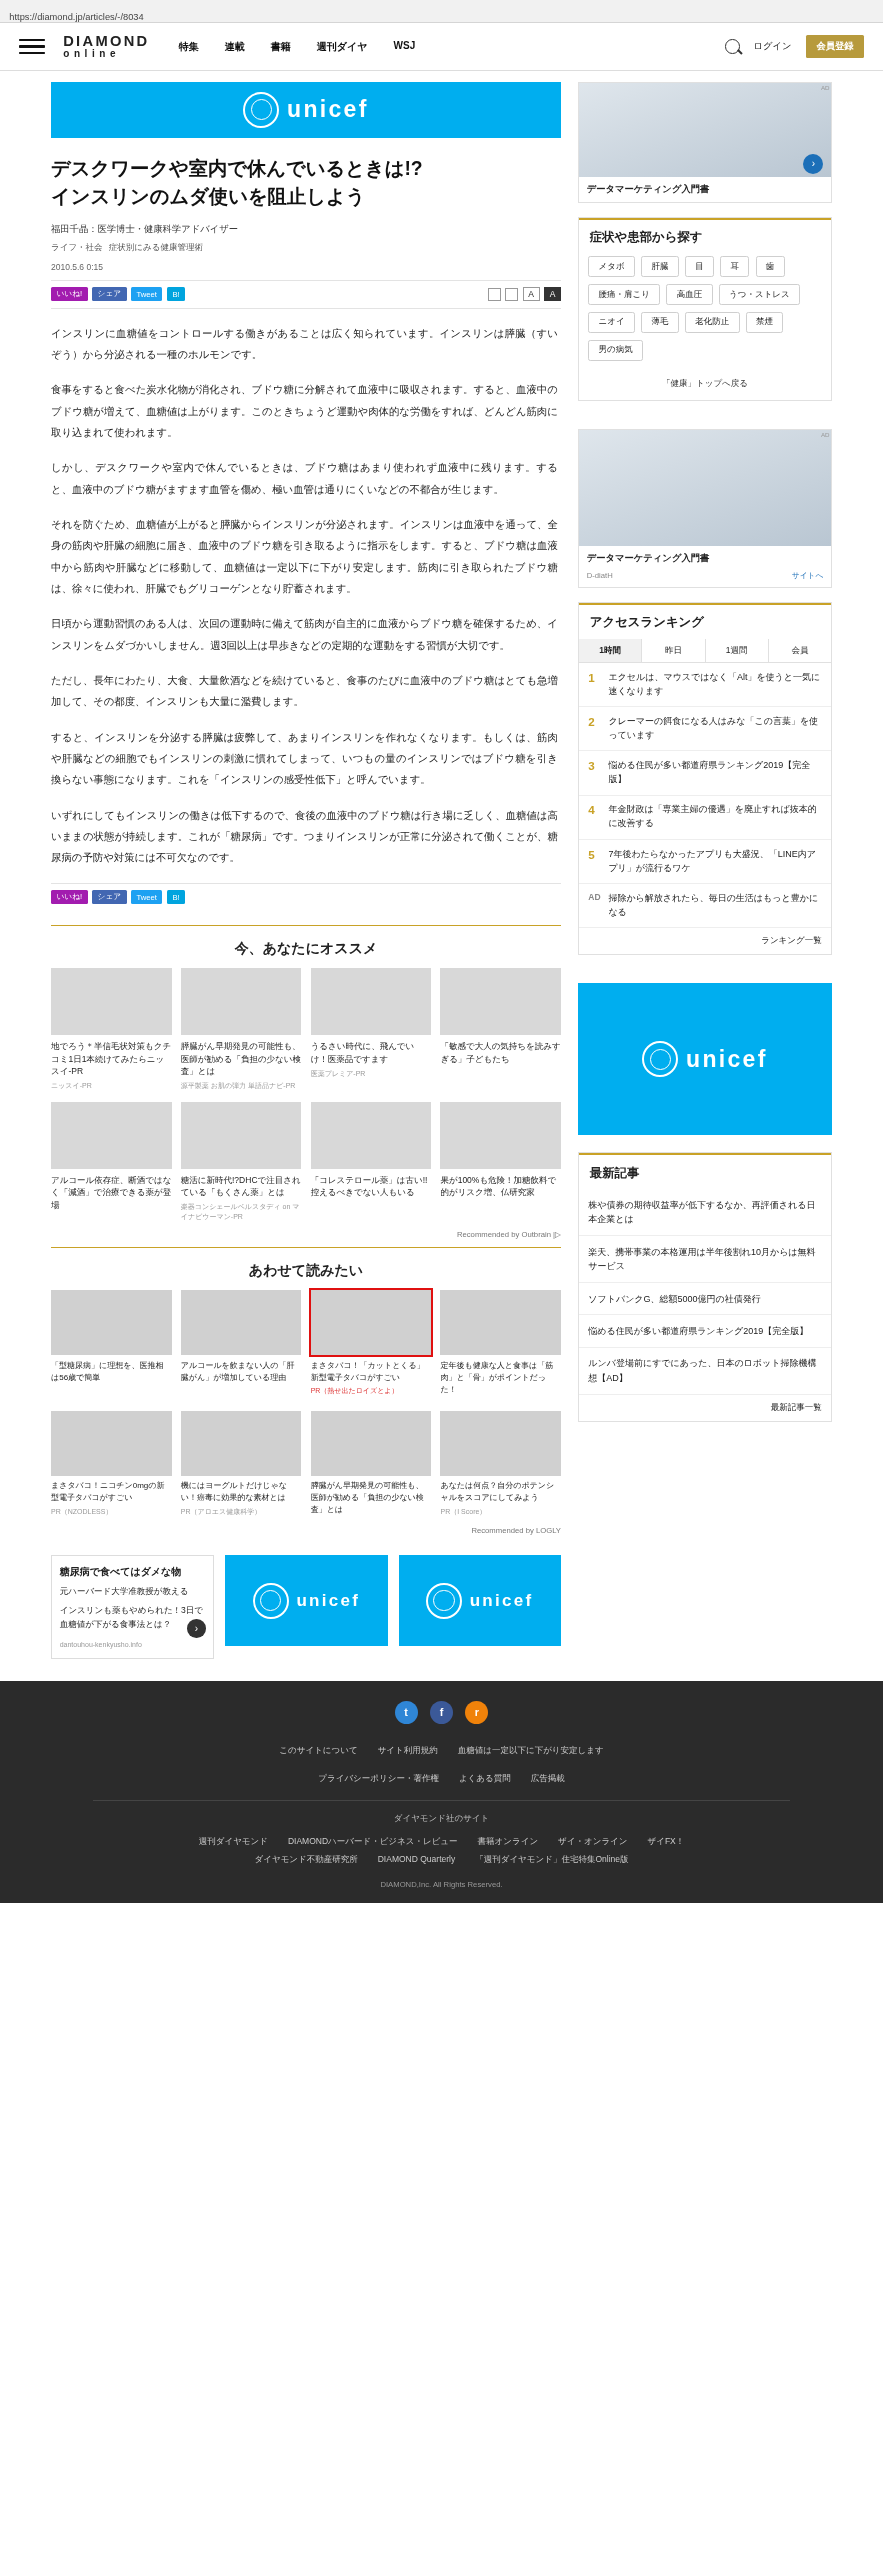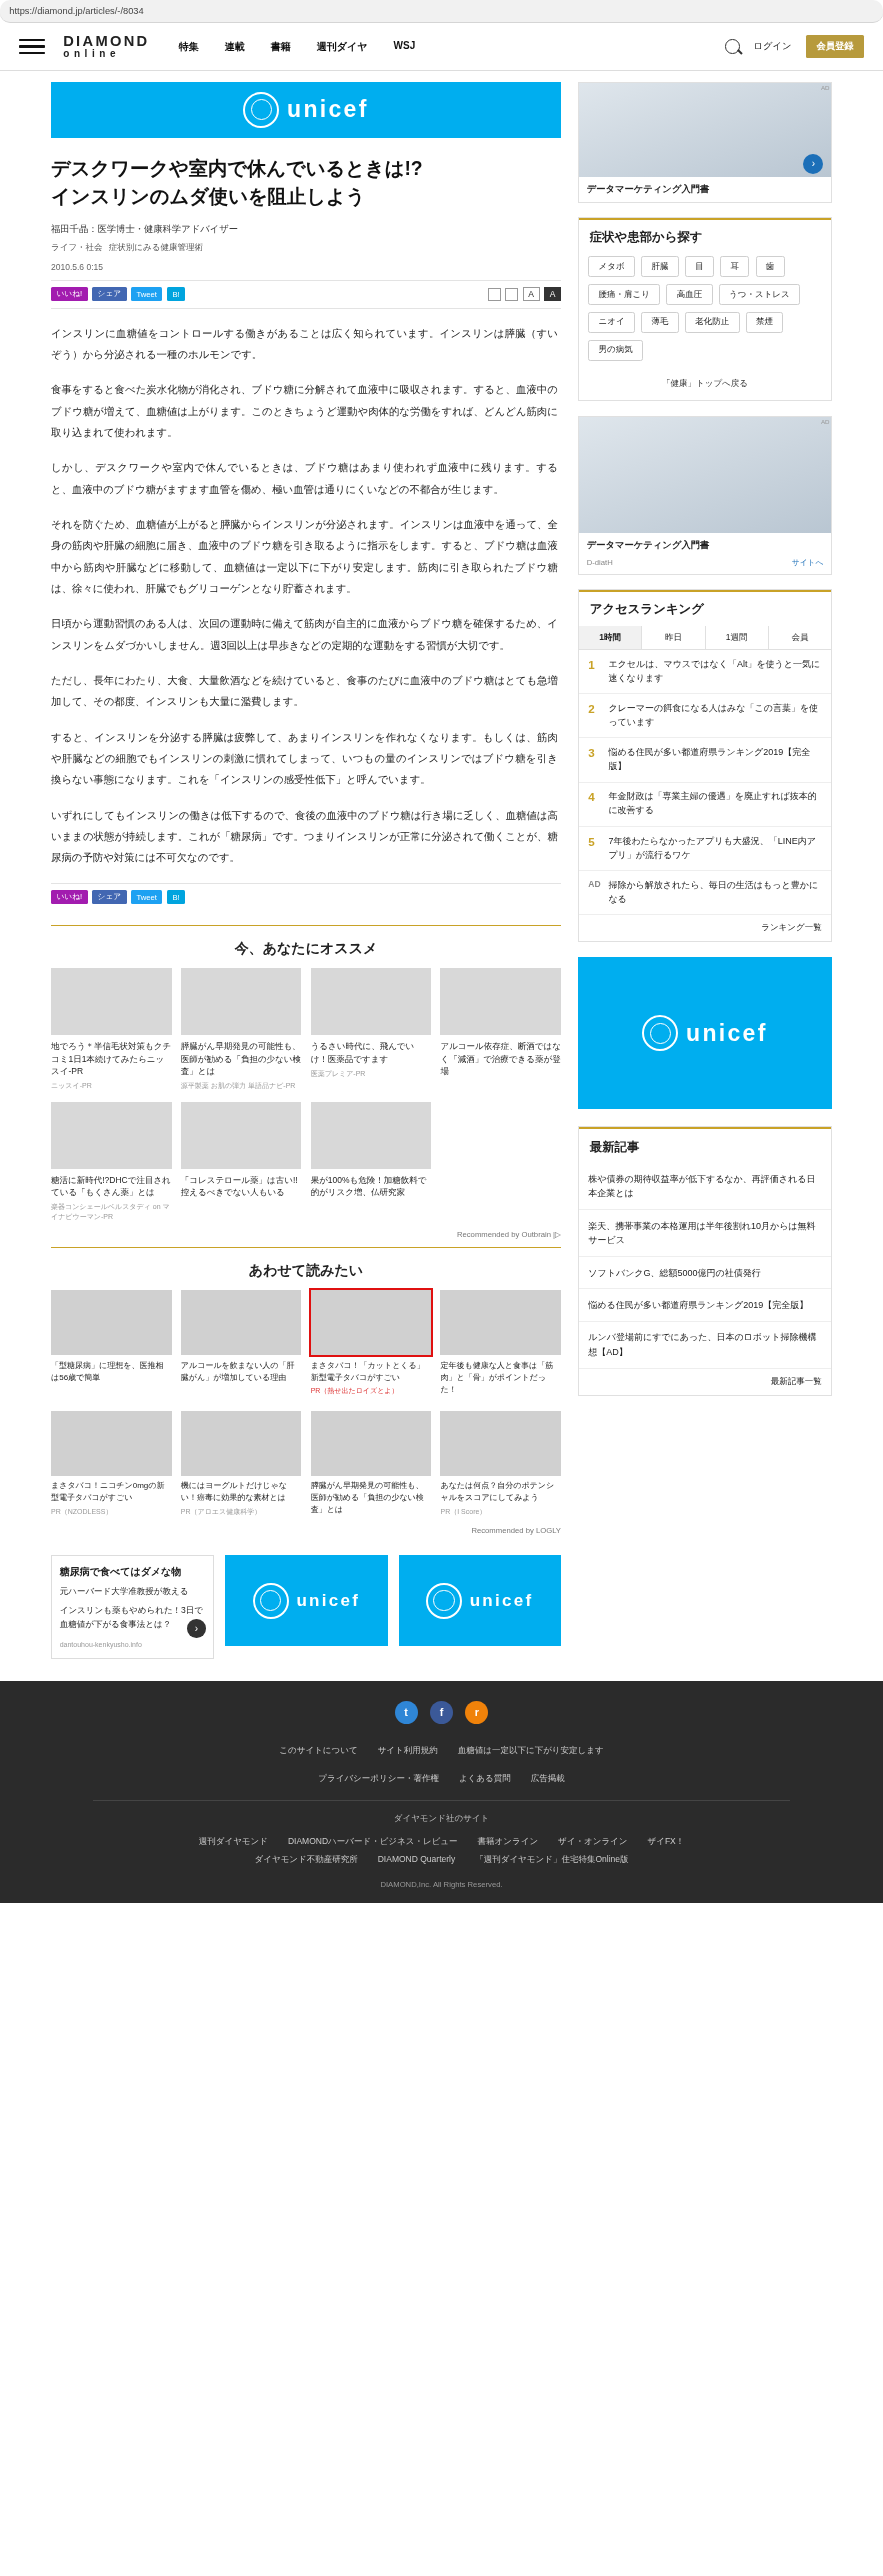--- a/index.html
+++ b/index.html
@@ -6,22 +6,22 @@
   html, body { margin:0; padding:0; }
   body {
     width:883px;
     font-family:"Liberation Sans", sans-serif;
     background:#ffffff;
     color:#222;
     -webkit-font-smoothing:antialiased;
   }
   .urlbar {
     height:23px; background:#f1f1f1; border-bottom:0.8px solid #d5d5d5;
-    display:flex; align-items:center; padding-left:9.3px;
-    font-size:9.3px; color:#444;border-radius:10px;
+    display:flex; align-items:flex-end; padding-left:9.3px;
+    font-size:9.3px; color:#444;
   }
   .header {
     height:48px; background:#fff; border-bottom:0.8px solid #ddd;
     display:flex; align-items:center; padding:0 18.6px; gap:18.6px;
   }
   .hamburger { width:26px; display:flex; flex-direction:column; gap:3.9px; cursor:pointer; }
   .hamburger span { display:block; height:2.3px; background:#111; border-radius:0.8px; }
   .logo { font-weight:bold; line-height:1.05; letter-spacing:0.8px; }
   .logo .l1 { font-size:14.7px; letter-spacing:2.3px; }
   .logo .l2 { font-size:10px; letter-spacing:4.6px; }
@@ -92,21 +92,21 @@
 
   
   .side-ad { border:0.8px solid #e0e0e0; margin-bottom:14px; position:relative; }
   .side-ad .admark { position:absolute; right:1.5px; top:1.5px; font-size:6.2px; color:#999; }
   .ad-img { height:94px; background:linear-gradient(160deg,#dfe6ec,#b9c6d2); }
   .ad-img.big { height:116px; }
   .ad-cap { padding:6.2px 7.7px; font-size:9.3px; font-weight:bold; background:#fff; }
   .ad-sub { padding:0 7.7px 6.2px; font-size:7.7px; color:#888; display:flex; justify-content:space-between; }
   .ad-circle { position:absolute; right:7.7px; top:71px; width:20px; height:20px; border-radius:50%; background:#1c6fb8; color:#fff; display:flex; align-items:center; justify-content:center; font-size:10px; }
 
-  .panel { border:0.8px solid #e0e0e0; margin-bottom:15px; }
+  .panel { border:0.8px solid #e0e0e0; margin-bottom:28px; }
   .panel-h { border-top:2.3px solid #c9a227; font-size:12.4px; font-weight:bold; padding:9.3px 10.8px 7.7px; }
   .tag-wrap { padding:1.5px 9.3px 10.8px; display:flex; flex-wrap:wrap; gap:6.2px; }
   .tag { border:0.8px solid #cfcfcf; border-radius:2.3px; font-size:8.5px; padding:3.9px 9.3px; background:#fff; }
   .panel-foot { text-align:center; font-size:8.5px; padding:6.2px 0 9.3px; color:#333; }
 
   .rank-tabs { display:flex; font-size:8.5px; border-bottom:0.8px solid #e0e0e0; }
   .rank-tabs div { flex:1; text-align:center; padding:5.4px 0; border-right:0.8px solid #e0e0e0; }
   .rank-tabs div:last-child { border-right:none; }
   .rank-tabs .active { background:#f1f1f1; font-weight:bold; }
   .rank-item { display:flex; gap:7.7px; padding:7.7px 9.3px; border-bottom:0.8px solid #eee; }
@@ -222,20 +222,25 @@
       </div>
       <div class="rec-card">
         <div class="rec-thumb"></div>
         <div class="rec-title">膵臓がん早期発見の可能性も、医師が勧める「負担の少ない検査」とは</div>
         <div class="rec-src">源平製薬 お肌の弾力 単語品ナビ-PR</div>
       </div>
       <div class="rec-card">
         <div class="rec-thumb"></div>
         <div class="rec-title">うるさい時代に、飛んでいけ！医薬品ですます</div>
         <div class="rec-src">医薬プレミア-PR</div>
+      </div>
+      <div class="rec-card">
+        <div class="rec-thumb"></div>
+        <div class="rec-title">「敏感で大人の気持ちを読みすぎる」子どもたち</div>
+        <div class="rec-src"></div>
       </div>
       <div class="rec-card">
         <div class="rec-thumb"></div>
         <div class="rec-title">アルコール依存症、断酒ではなく「減酒」で治療できる薬が登場</div>
         <div class="rec-src"></div>
       </div>
       <div class="rec-card">
         <div class="rec-thumb"></div>
         <div class="rec-title">糖活に新時代!?DHCで注目されている「もくさん薬」とは</div>
         <div class="rec-src">楽器コンシェールベルスタディ on マイナビウーマン-PR</div>

